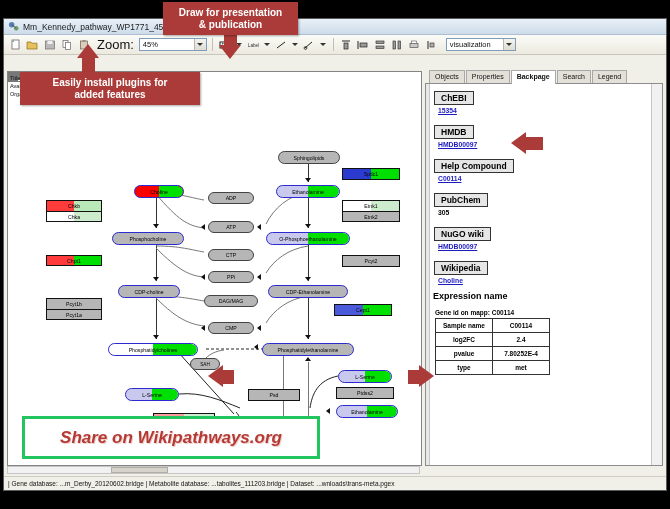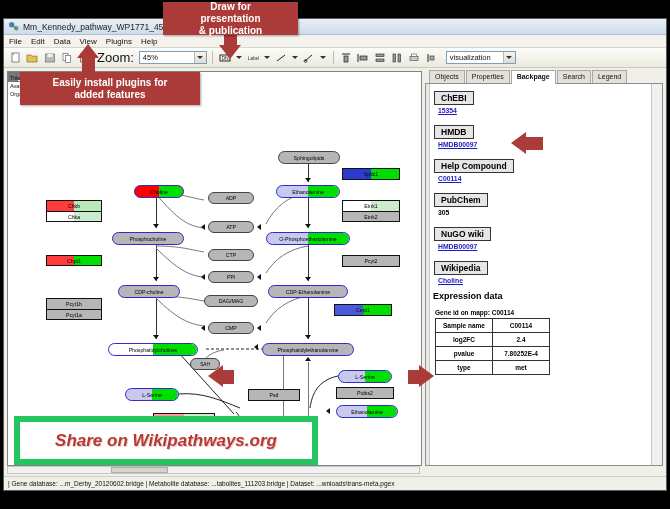--- a/index.html
+++ b/index.html
@@ -94,58 +94,50 @@
              padding-left:4px;box-sizing:border-box;}
   .statusbar span{font-size:6.5px;color:#111;white-space:nowrap;}
 
   .hscroll{position:absolute;left:3px;right:246px;bottom:16px;height:8px;background:#f1f1f1;
            border:1px solid #c6c6c6;box-sizing:border-box;}
   .hscroll .thumb{position:absolute;left:25%;width:14%;top:0;bottom:0;background:#d6d4ca;border:1px solid #b0aea4;box-sizing:border-box;}
 
   
   .callout{position:absolute;background:#ab3b38;color:#fff;font-weight:bold;
            text-align:center;line-height:12px;display:flex;align-items:center;
-           justify-content:center;box-sizing:border-box;z-index:50;padding:3px 18px;
+           justify-content:center;box-sizing:border-box;z-index:50;padding:3px 12px;
            box-shadow:1px 1px 2px rgba(0,0,0,.35);}
   .ptr{position:absolute;width:0;height:0;z-index:50;}
   .ptr-down{border-left:11px solid transparent;border-right:11px solid transparent;border-top:14px solid #ab3b38;}
   .ptr-up{border-left:11px solid transparent;border-right:11px solid transparent;border-bottom:14px solid #ab3b38;}
   .ptr-left{border-top:11px solid transparent;border-bottom:11px solid transparent;border-right:15px solid #ab3b38;}
   .ptr-right{border-top:11px solid transparent;border-bottom:11px solid transparent;border-left:15px solid #ab3b38;}
   .shaft{position:absolute;background:#ab3b38;z-index:49;}
 
-  .sharebox{position:absolute;left:14px;top:416px;width:292px;height:37px;background:#fff;
-            border:6px solid #22c55e;display:flex;align-items:center;justify-content:center;z-index:60;}
+  .sharebox{position:absolute;left:22px;top:416px;width:292px;height:37px;background:#fff;
+            border:3px solid #22c55e;display:flex;align-items:center;justify-content:center;z-index:60;}
   .sharebox span{font-size:17px;font-weight:bold;font-style:italic;color:#b43b35;
                  text-shadow:1px 1px 0 #f0cfcd;}
 </style>
 </head>
 <body>
 
 <div id="root">
 
   <div class="window">
 
     <div class="titlebar">
       <svg class="tb-icon" viewBox="0 0 12 12">
         <circle cx="4" cy="4" r="3" fill="#5a7fb5"></circle>
           <circle cx="9" cy="8" r="2.5" fill="#6fa06f"></circle>
         <line x1="4" y1="4" x2="9" y2="8" stroke="#444" stroke-width="0.8"></line>
       </svg>
       <div class="tb-text">Mm_Kennedy_pathway_WP1771_45176.gpml</div>
     </div>
 
-    <div class="menubar">
-      <span>File</span>
-      <span>Edit</span>
-      <span>Data</span>
-      <span>View</span>
-      <span>Plugins</span>
-      <span>Help</span>
-    </div>
 
     <div class="toolbar">
       <div class="tbtn">
         <svg width="12" height="12" viewBox="0 0 12 12">
             <rect x="2" y="1" width="7" height="9" fill="#fff" stroke="#555" stroke-width=".7"></rect>
             <path d="M2 1 L4 1 L4 3 L2 3Z" fill="#9aa"></path>
           </svg>
         </div>
       <div class="tbtn">
         <svg width="13" height="12" viewBox="0 0 13 12">
@@ -534,21 +526,21 @@
 
             <div class="dbhead">PubChem</div>
             <span class="dbplain">305</span>
 
             <div class="dbhead">NuGO wiki</div>
             <a class="dblink" href="#">HMDB00097</a>
 
             <div class="dbhead">Wikipedia</div>
             <a class="dblink" href="#">Choline</a>
 
-            <div class="exprhead">Expression data</div>
+            <div class="exprhead">Expression name</div>
             <div class="geneid">Gene id on mapp: C00114</div>
 
             <table class="expr">
               <tbody>
                   <tr>
                 <td>Sample name</td>
                 <td>C00114</td>
               </tr>
               <tr>
                 <td>log2FC</td>

